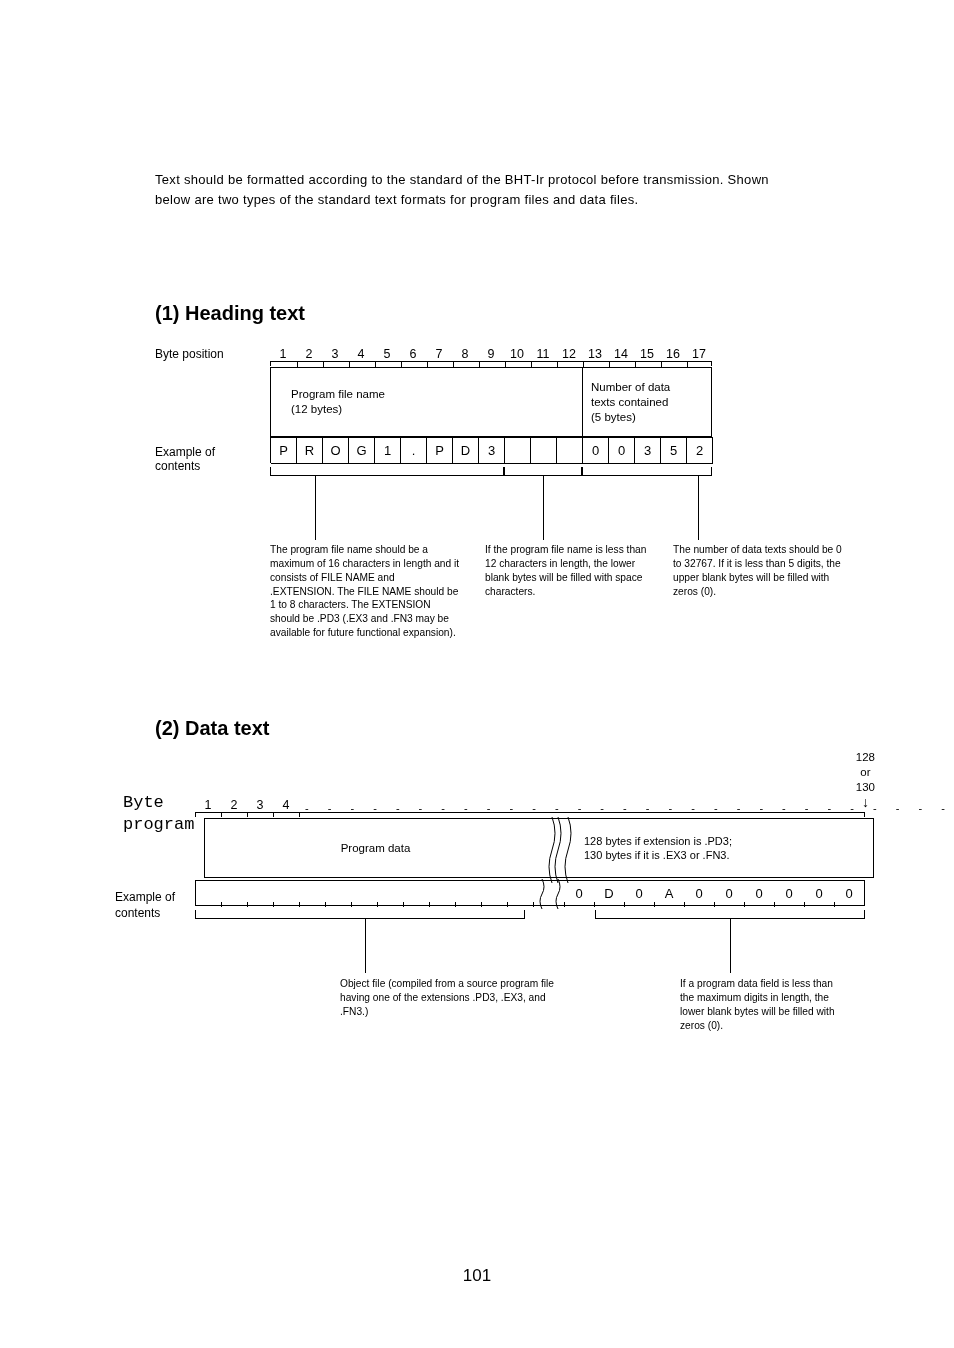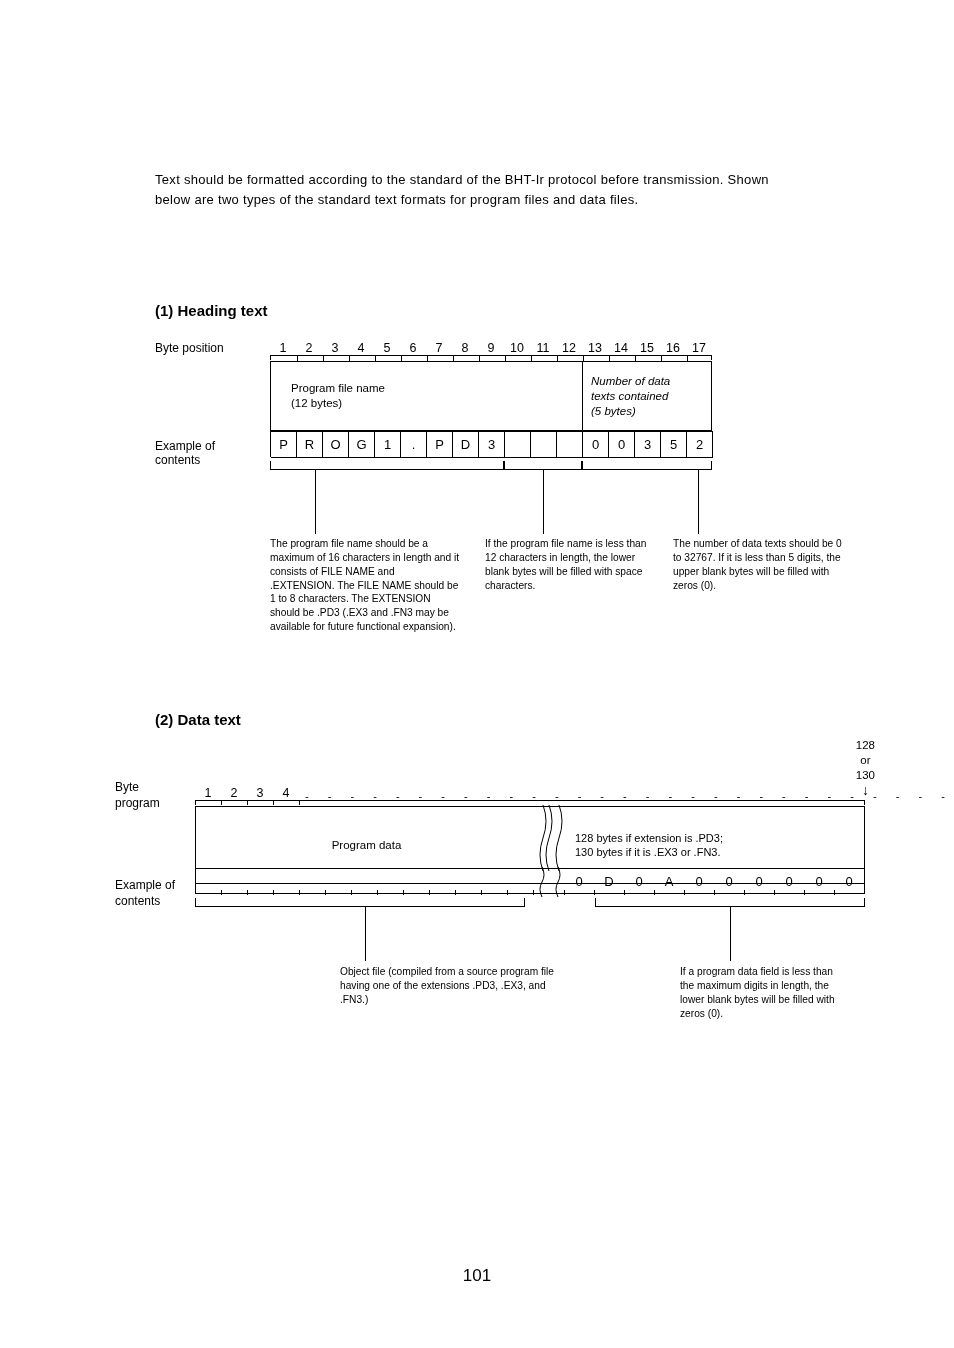--- a/index.html
+++ b/index.html
@@ -17,21 +17,21 @@
       font-size: 13px;
       color: #000;
     }
     .intro {
       line-height: 1.55;
       letter-spacing: 0.3px;
       margin-bottom: 92px;
     }
     .section-heading {
       font-weight: bold;
-      font-size: 15px;
+      font-size: 20px;
       margin-bottom: 22px;
     }
     .diagram1-wrap {
       position: relative;
       height: 320px;
       margin-bottom: 50px;
     }
     .row-label {
       position: absolute;
       left: 0;
@@ -85,21 +85,20 @@
       display: flex;
       flex-direction: column;
       justify-content: center;
       align-items: center;
       font-size: 11.5px;
       line-height: 1.3;
       text-align: center;
     }
     .box:last-child {
       border-right: 1px solid #000;
-      font-style: italic;
     }
     .box1a { width: 312px; padding-left: 20px; align-items: flex-start; text-align: left; }
     .box1b { width: 130px; padding-left: 8px; align-items: flex-start; text-align: left; }
     .cells1 {
       position: absolute;
       left: 115px;
       top: 90px;
       display: flex;
       height: 26px;
       border-top: 1px solid #000;
@@ -169,21 +168,21 @@
       right: 0px;
       top: -12px;
       font-size: 11.5px;
       text-align: center;
       line-height: 1.3;
     }
     .arrow-down {
       font-size: 14px;
       line-height: 1;
     }
-    .byte-pos-label2 { position:absolute; left:0; top:30px; font-size:12px; line-height:1.3; }
+    .byte-pos-label2 { position:absolute; left:8px; top:30px; font-size:17px; line-height:1.3;font-family:Liberation Mono, monospace; }
     .example-label2 { position:absolute; left:0; top:128px; font-size:12px; line-height:1.3; }
     .ruler2 {
       position: absolute;
       left: 80px;
       top: 36px;
       width: 670px;
     }
     .ruler2-nums {
       display: flex;
       font-size: 12.5px;
@@ -205,24 +204,24 @@
       position: absolute;
       left: 0;
       top: 14px;
       width: 670px;
       height: 5px;
       border-top: 1px solid #000;
     }
     .ruler2-tick { position:absolute; top:14px; width:1px; height:5px; background:#000; }
     .boxes2 {
       position: absolute;
-      left: 80px;
+      left: 89px;
       top: 56px;
       display: flex;
-      height: 78px;
+      height: 60px;
       justify-content: space-between;
     }
     .box2a {
       width: 342px;
       border:1px solid #000;
       border-right:none;
       display:flex;
       align-items:center;
       justify-content:center;
       font-size:11.5px;

